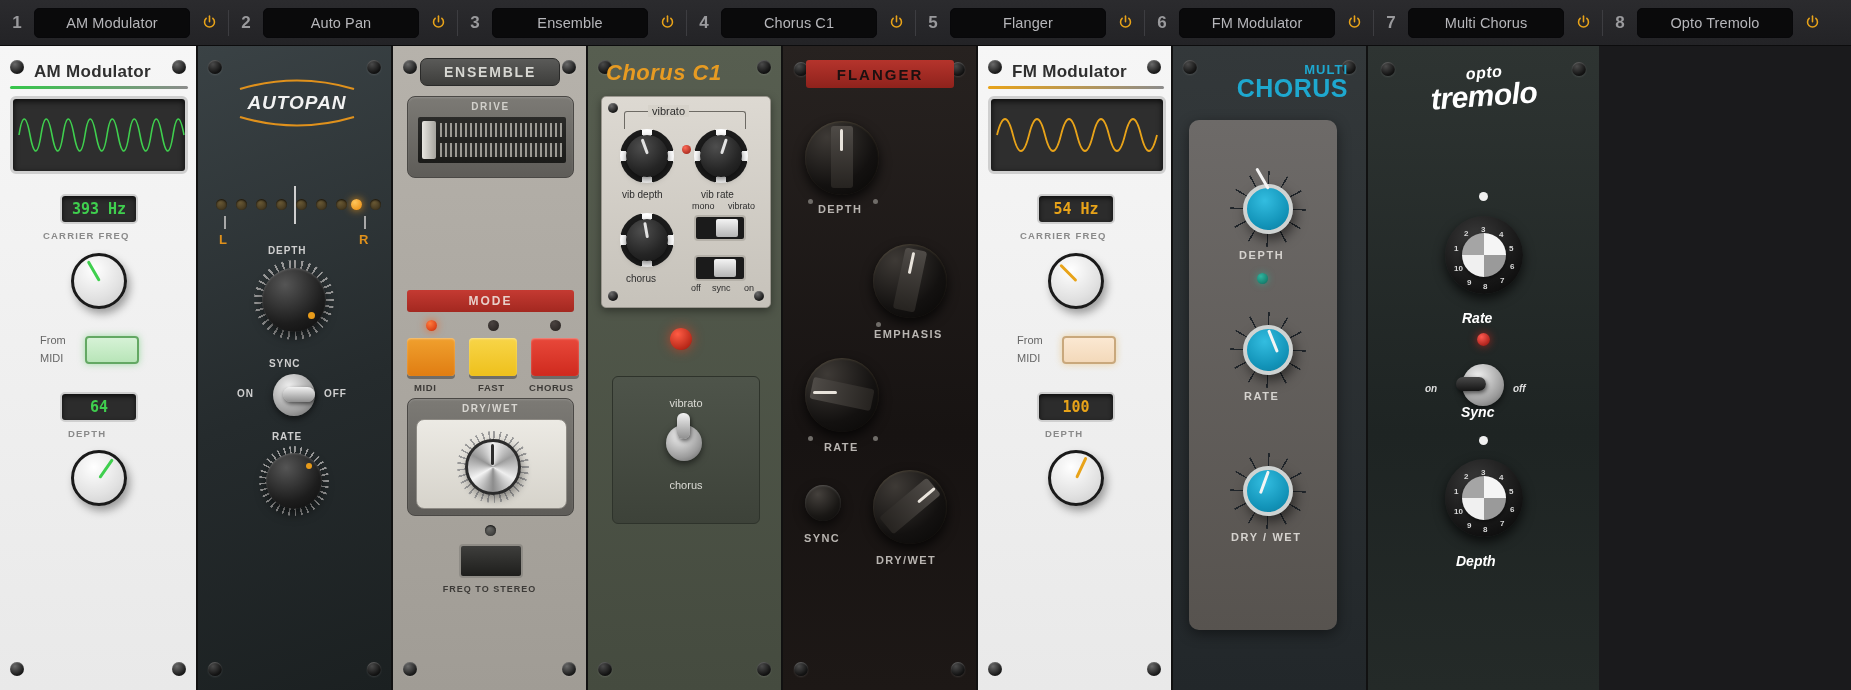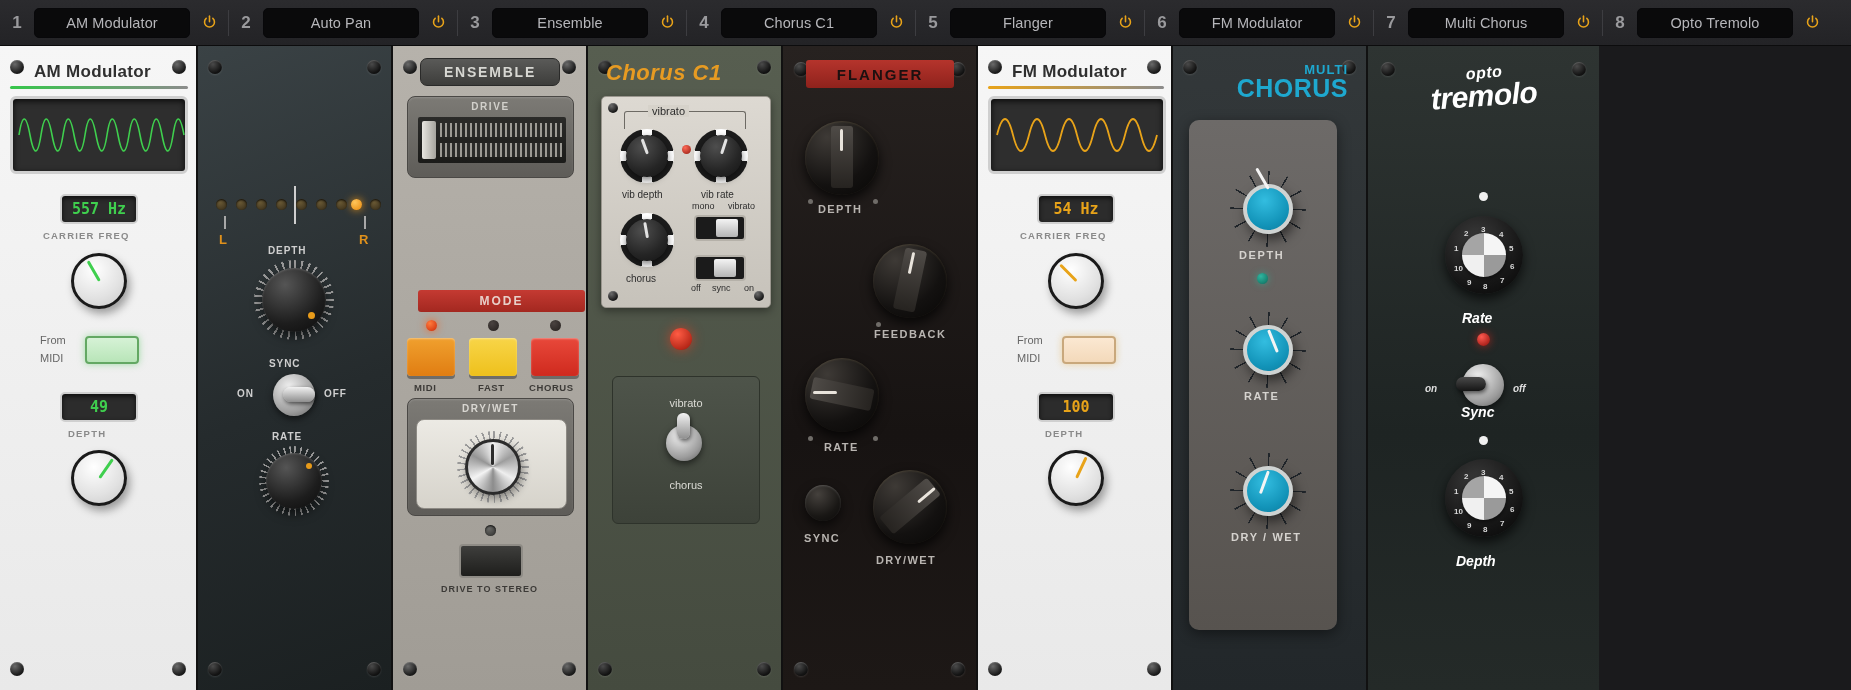--- a/index.html
+++ b/index.html
@@ -134,21 +134,21 @@
   }
   .knob-metal {
     position:absolute; border-radius:50%;
     background: conic-gradient(#f2f2f2, #9d9d9d, #efefef, #8c8c8c, #f4f4f4, #959595, #f0f0f0);
     border:3px solid #2b2b2b; box-shadow: 2px 4px 8px rgba(0,0,0,.4);
   }
   .mode-bar {
     position:absolute; border-radius:3px;
     background: linear-gradient(#c43a32,#a32820);
     display:flex;align-items:center;justify-content:center;
-    color:#e8cfc9; font-size:12px; font-weight:bold; letter-spacing:2px;margin-left:11px;
+    color:#e8cfc9; font-size:12px; font-weight:bold; letter-spacing:2px;
   }
   .mode-btn { position:absolute; width:48px;height:38px;border-radius:4px;
     box-shadow: 0 3px 0 rgba(0,0,0,.35), inset 0 1px 2px rgba(255,255,255,.4); }
   .mode-lbl { position:absolute; font-size:9.5px; color:#3c3a37; font-weight:bold; letter-spacing:.6px; }
   .mode-led { position:absolute; width:11px;height:11px;border-radius:50%; }
 
   
   #p4 { width: 195px; background: linear-gradient(#575e50,#454b3f); border-right:2px solid #111; }
   .c1-title { position:absolute; top:14px; left:18px; font-size:22px; font-weight:bold;
     color:#e79b22; font-style:italic; letter-spacing:.5px; }
@@ -356,45 +356,54 @@
 
     <div class="title">AM Modulator</div>
     <div class="accent"></div>
 
     <div class="lcd-scope">
       <svg width="172" height="72" viewBox="0 0 172 72">
         <path d="M6 36 Q11 4 17 36 T28 36 Q33 4 39 36 T50 36 Q55 4 61 36 T72 36 Q77 4 83 36 T94 36 Q99 4 105 36 T116 36 Q121 4 127 36 T138 36 Q143 4 149 36 T160 36 Q165 4 171 36" fill="none" stroke="#3fcf4e" stroke-width="1.6"></path>
       </svg>
     </div>
 
-    <div class="lcd-num" style="top:148px;left:60px;color:#3fcf4e;">557 Hz</div>
+    <div class="lcd-num" style="top:148px;left:60px;color:#3fcf4e;">393 Hz</div>
     <div class="cap" style="top:184px;left:43px;">CARRIER FREQ</div>
 
     <div class="knob-w" style="top:207px;left:71px;">
       <div class="ptr" style="height:23px;left:23.5px;top:2px;background:#3fcf4e;transform:rotate(-30deg);"></div>
     </div>
 
     <div class="midi-lbl" style="top:288px;left:40px;">From</div>
     <div class="midi-lbl" style="top:306px;left:40px;">MIDI</div>
     <div class="midi-btn" style="top:290px;left:85px;"></div>
 
-    <div class="lcd-num" style="top:346px;left:60px;color:#3fcf4e;">49</div>
+    <div class="lcd-num" style="top:346px;left:60px;color:#3fcf4e;">64</div>
     <div class="cap" style="top:382px;left:68px;">DEPTH</div>
 
     <div class="knob-w" style="top:404px;left:71px;">
       <div class="ptr" style="height:23px;left:23.5px;top:2px;background:#3fcf4e;transform:rotate(35deg);"></div>
     </div>
   </div>
 
   <div class="panel" id="p2">
     <div class="screw dark" style="top:14px;left:10px;"></div>
     <div class="screw dark" style="top:14px;right:10px;"></div>
     <div class="screw dark" style="bottom:14px;left:10px;"></div>
     <div class="screw dark" style="bottom:14px;right:10px;"></div>
 
+    <div class="autopan-logo">
+      <svg width="150" height="16" viewBox="0 0 150 16" style="display:block">
+        <path d="M18 13 Q75 -4 132 13" fill="none" stroke="#e0911c" stroke-width="2.2"></path>
+      </svg>
+      <div class="txt">AUTOPAN</div>
+      <svg width="150" height="16" viewBox="0 0 150 16" style="display:block">
+        <path d="M18 3 Q75 20 132 3" fill="none" stroke="#e0911c" stroke-width="2.2"></path>
+      </svg>
+    </div>
 
     <div>
       <div class="led" style="top:153px;left:18px;"></div>
       <div class="led" style="top:153px;left:38px;"></div>
       <div class="led" style="top:153px;left:58px;"></div>
       <div class="led" style="top:153px;left:78px;"></div>
       <div class="led" style="top:153px;left:98px;"></div>
       <div class="led" style="top:153px;left:118px;"></div>
       <div class="led" style="top:153px;left:138px;"></div>
       <div class="led on" style="top:153px;left:153px;"></div>
@@ -462,21 +471,21 @@
       <div style="position:absolute;top:4px;width:100%;text-align:center;font-size:10px;color:#d8d6d1;letter-spacing:1.6px;font-weight:bold;">DRY/WET</div>
       <div class="ens-light" style="top:20px;left:8px;width:151px;height:90px;"></div>
       <div class="knob-ring" style="top:32px;left:49px;width:72px;height:72px;"></div>
       <div class="knob-metal" style="top:40px;left:57px;width:56px;height:56px;">
         <div class="ptr" style="height:21px;left:23px;top:2px;background:#2c2c2c;transform:rotate(0deg);"></div>
       </div>
     </div>
 
     <div class="led" style="top:479px;left:92px;background:radial-gradient(circle at 35% 30%,#6b6b68,#2e2e2c);"></div>
     <div style="position:absolute;top:498px;left:66px;width:64px;height:34px;border-radius:4px;background:linear-gradient(#3e3e3c,#1e1e1c);border:2px solid #8f8c86;"></div>
-    <div style="position:absolute;top:538px;width:100%;text-align:center;font-size:9px;color:#3c3a37;font-weight:bold;letter-spacing:1px;">DRIVE TO STEREO</div>
+    <div style="position:absolute;top:538px;width:100%;text-align:center;font-size:9px;color:#3c3a37;font-weight:bold;letter-spacing:1px;">FREQ TO STEREO</div>
   </div>
 
   <div class="panel" id="p4">
     <div class="screw dark" style="top:14px;left:10px;"></div>
     <div class="screw dark" style="top:14px;right:10px;"></div>
     <div class="screw dark" style="bottom:14px;left:10px;"></div>
     <div class="screw dark" style="bottom:14px;right:10px;"></div>
 
     <div class="c1-title">Chorus C1</div>
 
@@ -545,21 +554,21 @@
     </div>
     <div class="dot-sm" style="top:153px;left:25px;"></div>
     <div class="dot-sm" style="top:153px;left:90px;"></div>
     <div class="lbl-fl" style="top:157px;left:35px;">DEPTH</div>
 
     <div class="knob-fl" style="top:198px;left:90px;width:74px;height:74px;">
       <div class="knob-fl-flag" style="top:5px;left:26px;width:22px;height:62px;transform:rotate(12deg);"></div>
       <div style="position:absolute;top:8px;left:37px;width:2.5px;height:22px;background:#e9e4dc;border-radius:2px;transform:rotate(12deg);"></div>
     </div>
     <div class="dot-sm" style="top:276px;left:93px;"></div>
-    <div class="lbl-fl" style="top:282px;left:91px;">FEEDBACK</div>
+    <div class="lbl-fl" style="top:282px;left:91px;">EMPHASIS</div>
 
     <div class="knob-fl" style="top:312px;left:22px;width:74px;height:74px;">
       <div class="knob-fl-flag" style="top:5px;left:26px;width:22px;height:62px;transform:rotate(-78deg);"></div>
       <div style="position:absolute;top:33px;left:8px;width:24px;height:2.5px;background:#e9e4dc;border-radius:2px;"></div>
     </div>
     <div class="dot-sm" style="top:390px;left:25px;"></div>
     <div class="dot-sm" style="top:390px;left:90px;"></div>
     <div class="lbl-fl" style="top:395px;left:41px;">RATE</div>
 
     <div class="knob-dk" style="top:439px;left:22px;width:36px;height:36px;background:radial-gradient(circle at 36% 26%,#45413d,#191715 62%,#0a0908);"></div>

